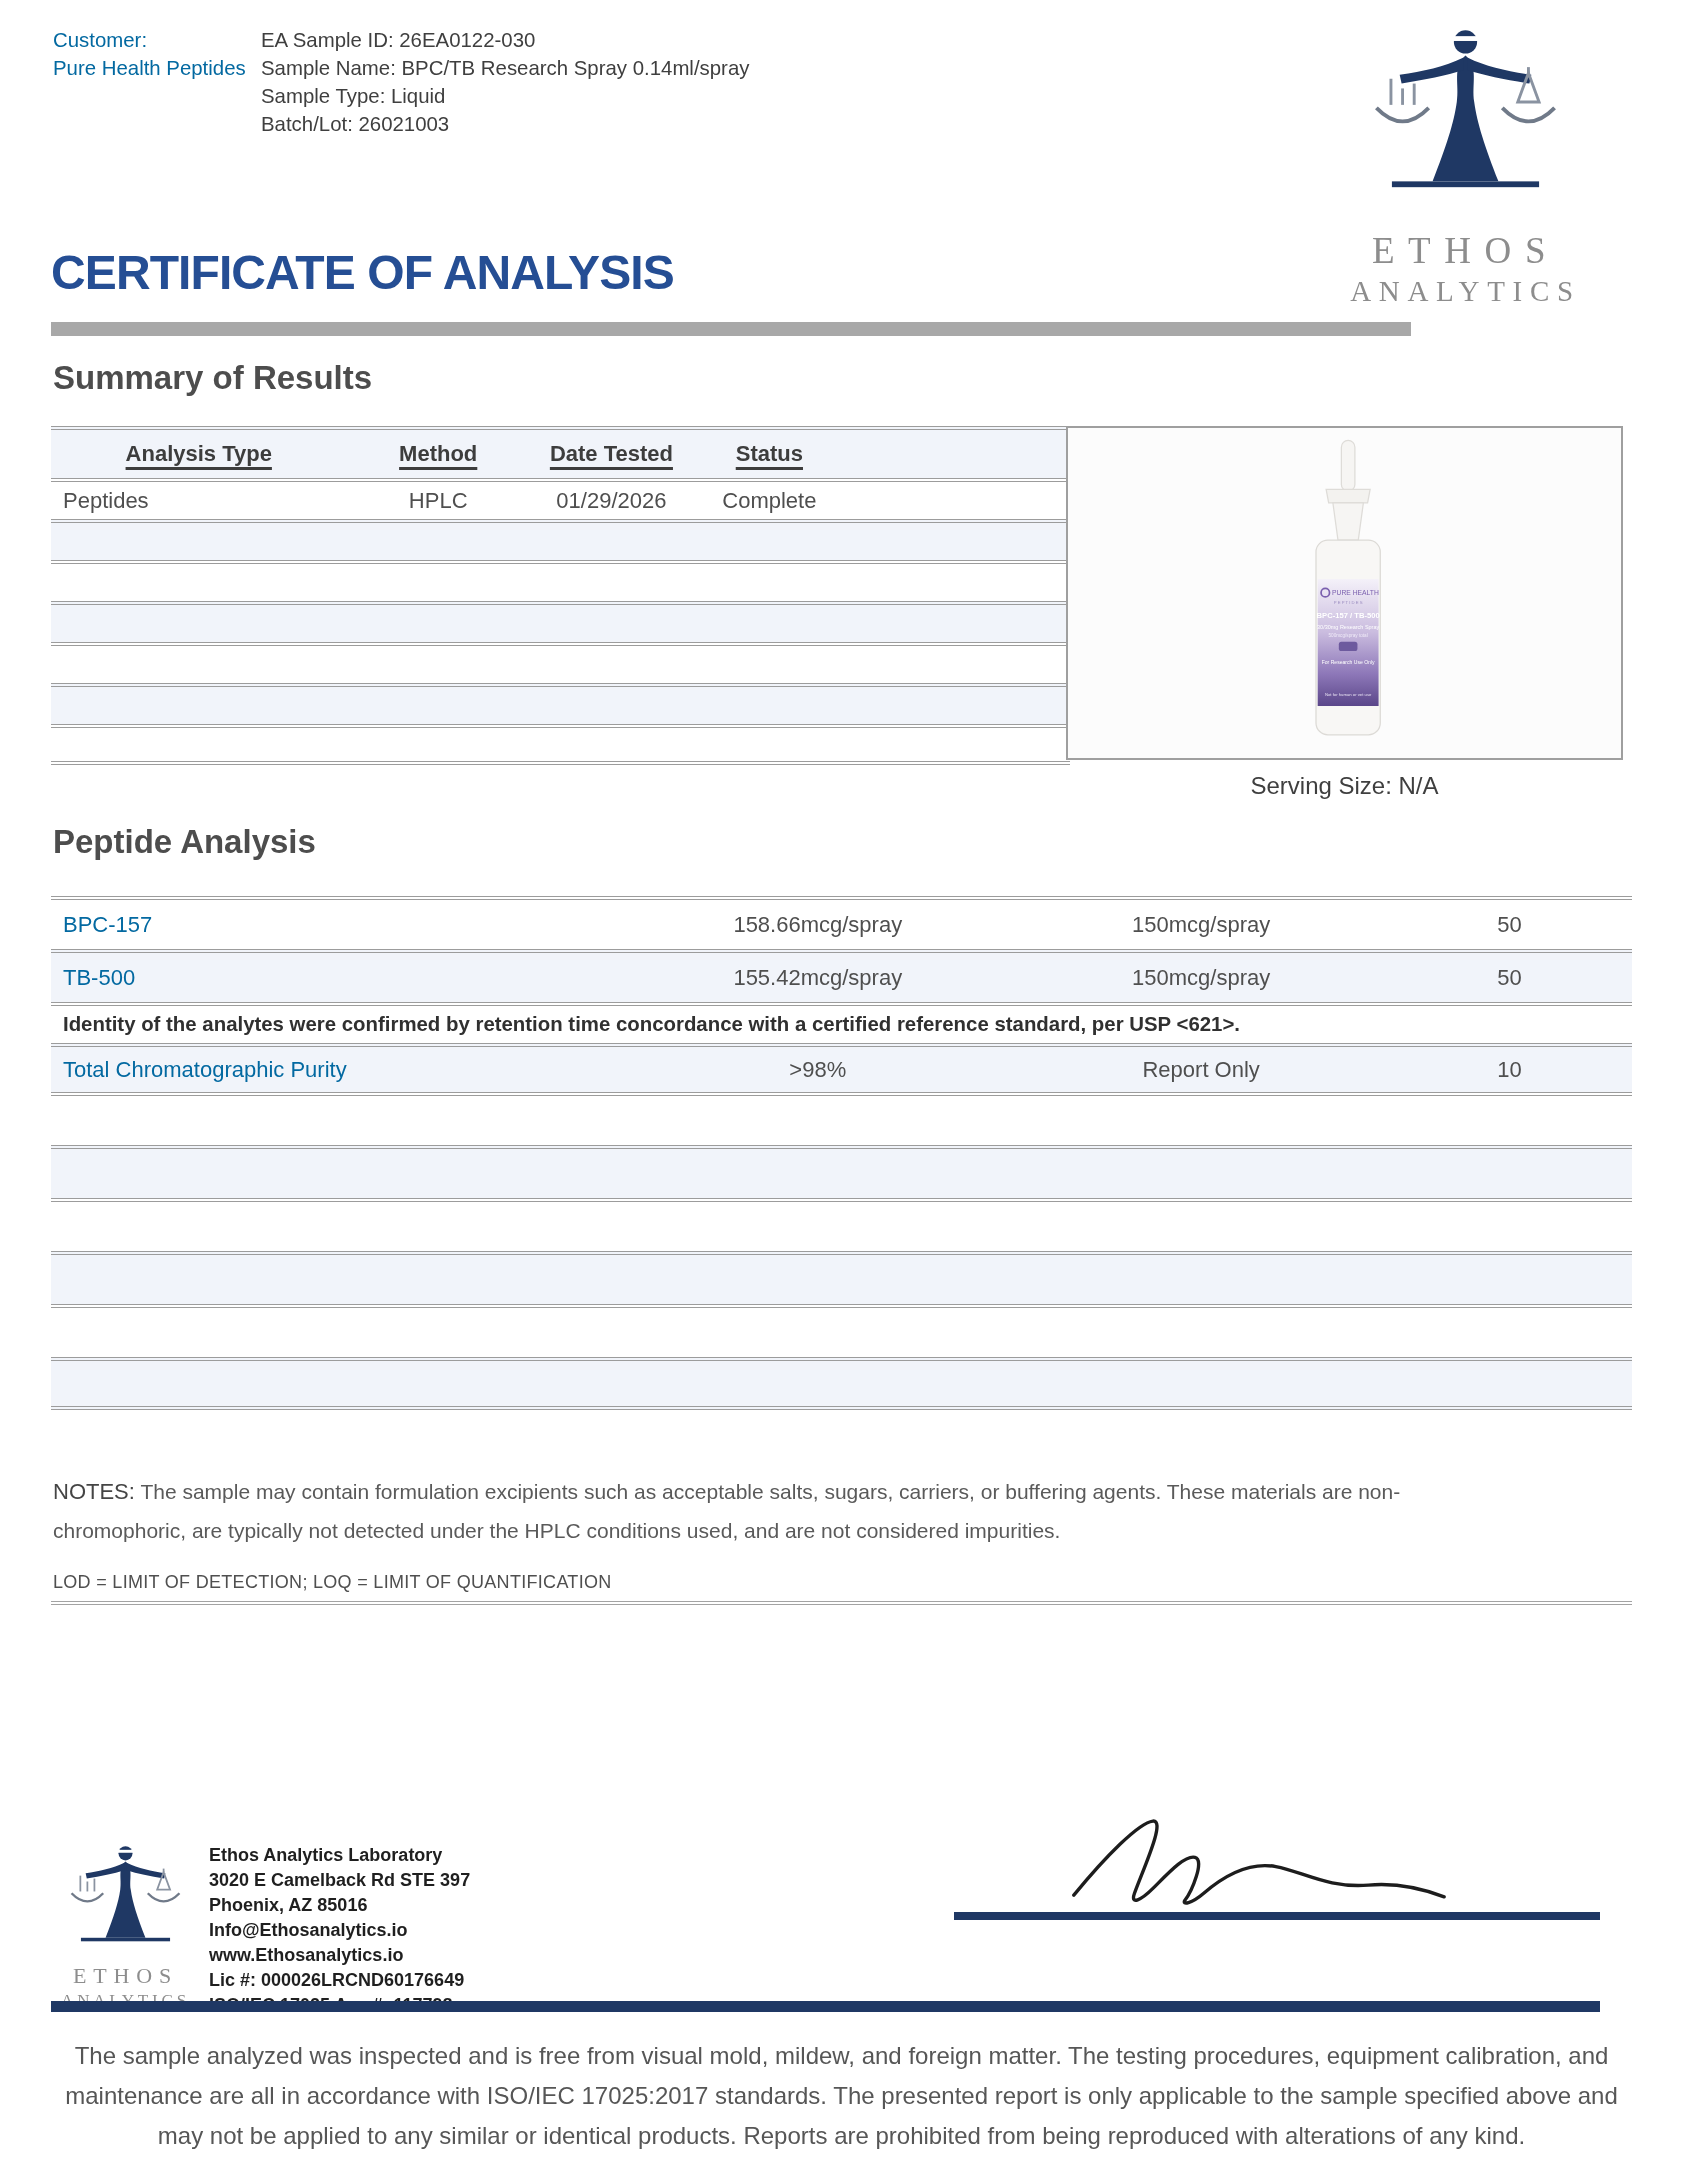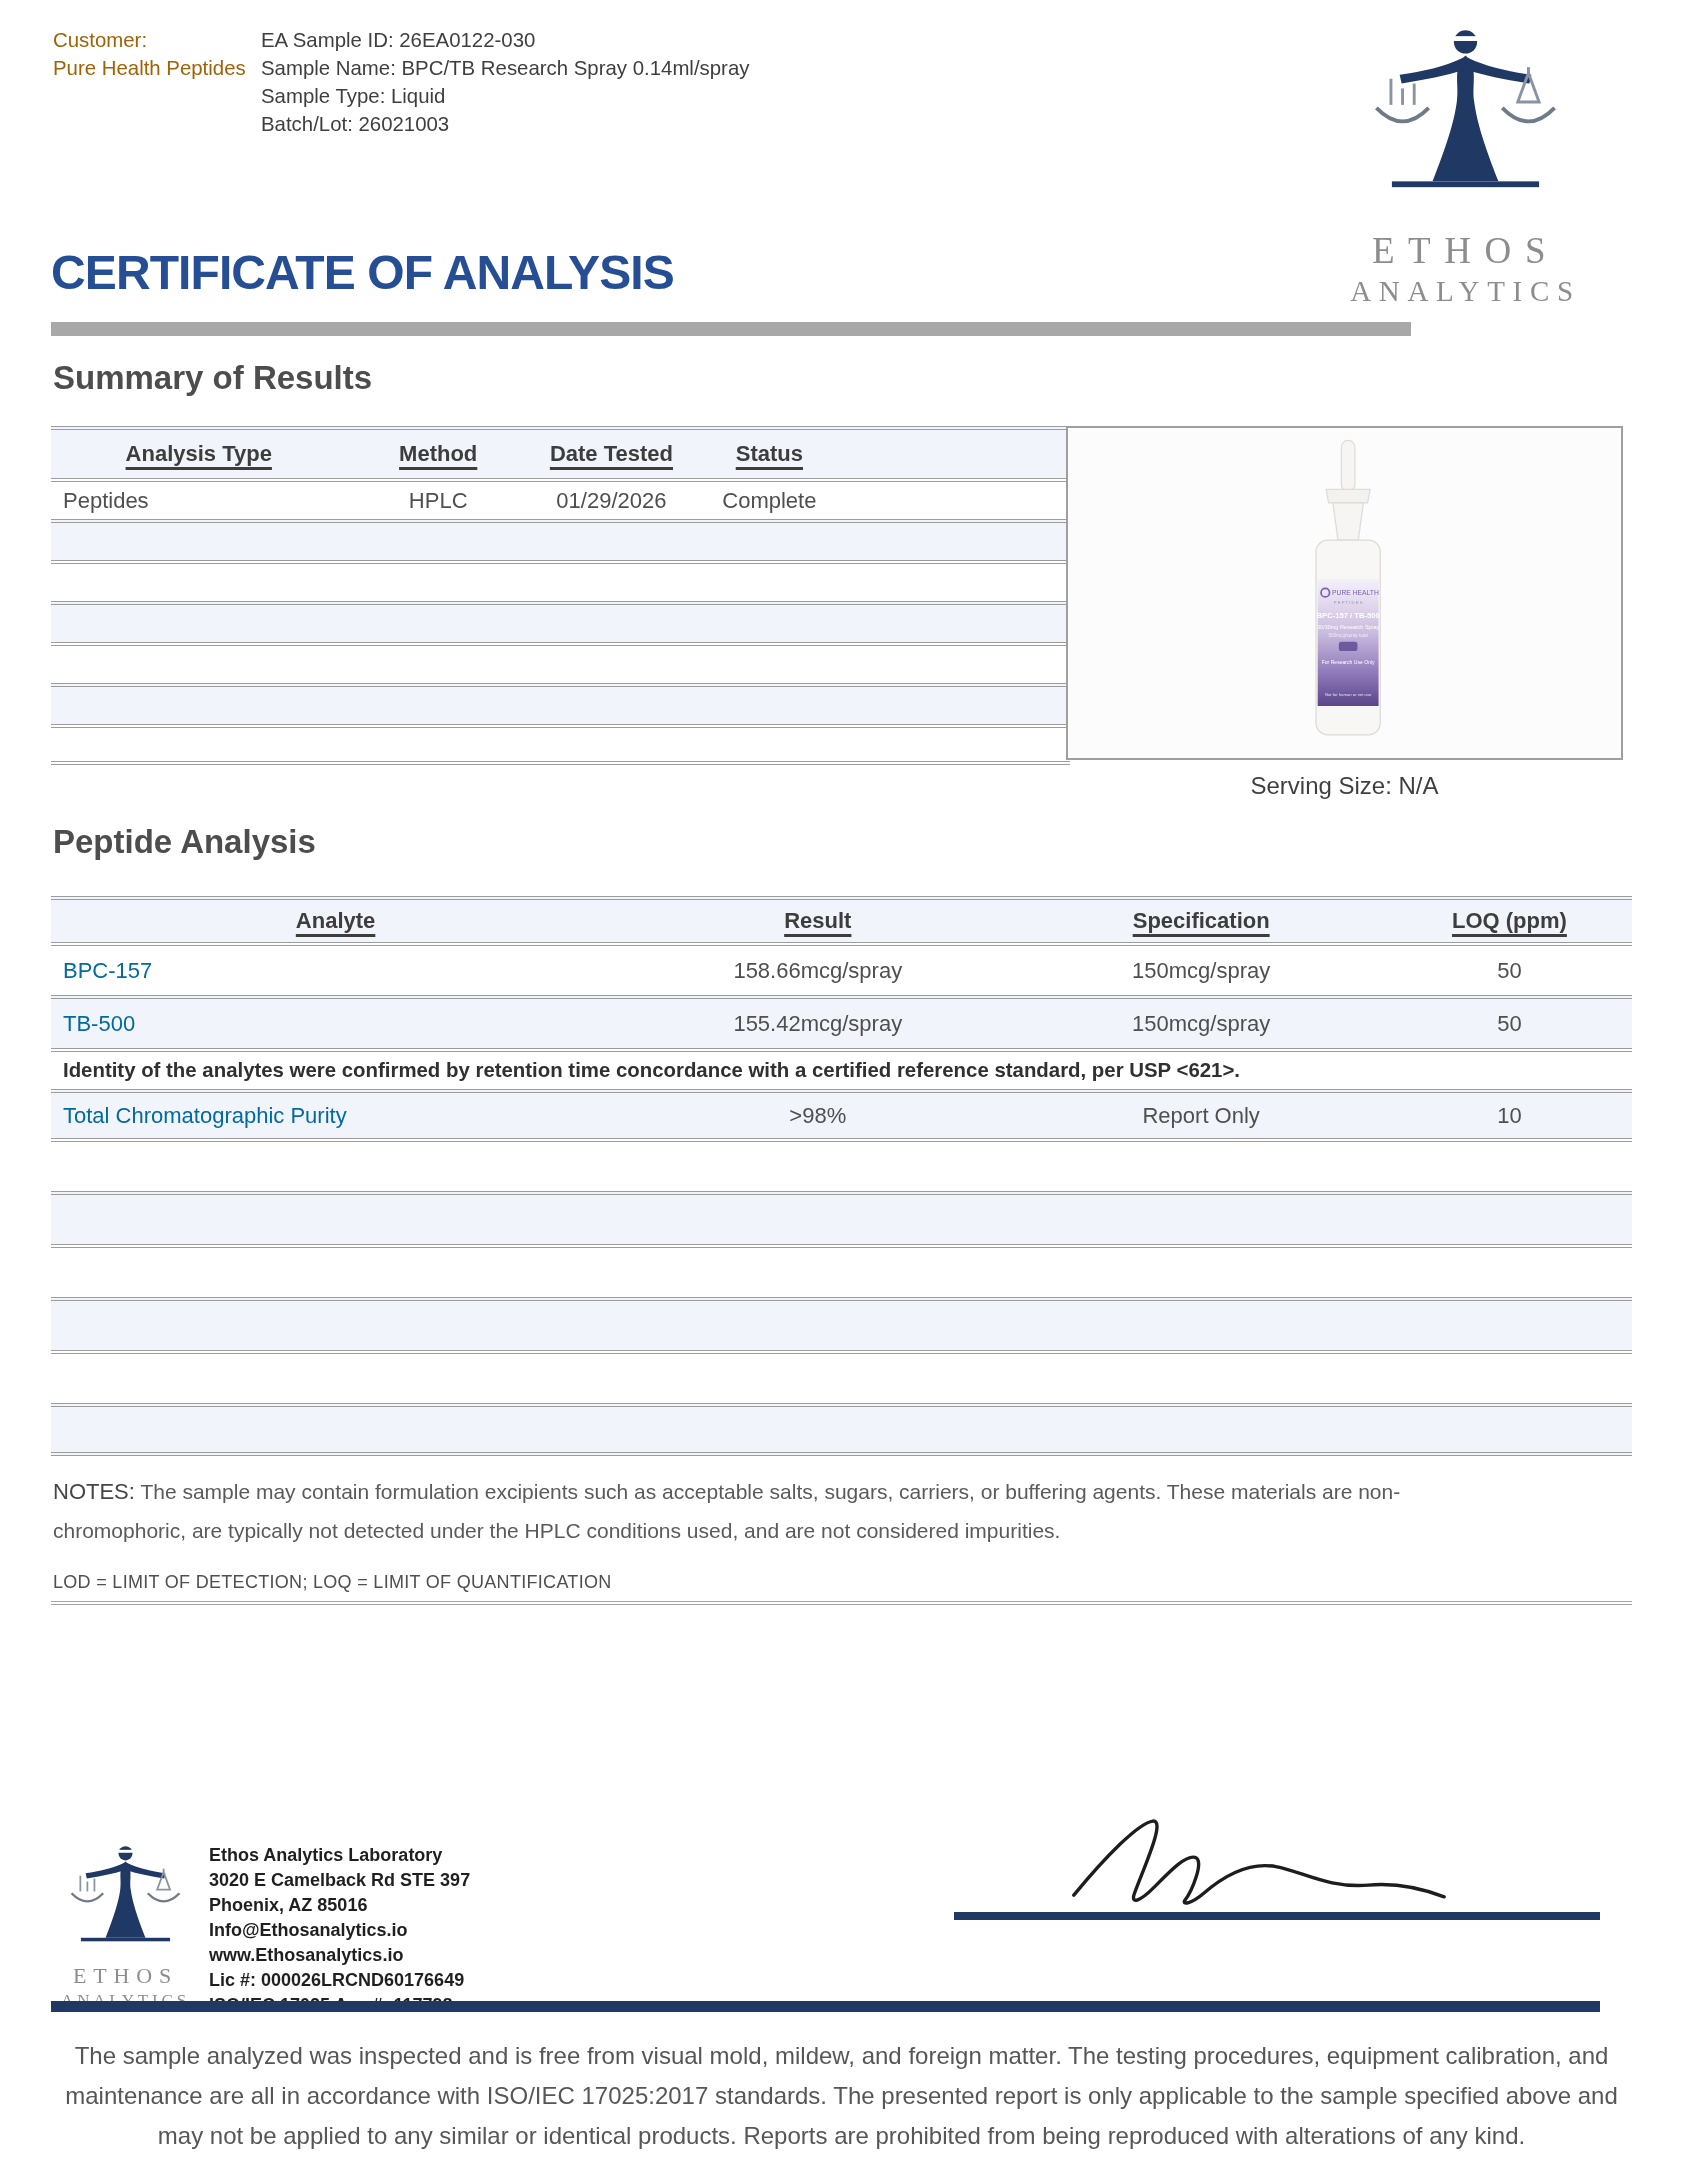--- a/index.html
+++ b/index.html
@@ -2,21 +2,21 @@
 <html style="font-size:13.6px"><head>
 <meta charset="utf-8">
 <style>
   * { margin:0; padding:0; box-sizing:border-box; }
   body { background:#ffffff; }
   .page {
     position:relative; width:1685px; height:2181px; background:#ffffff;
     font-family:"Liberation Sans", sans-serif; color:#404040; overflow:hidden;
   }
   
-  .hdr-left { position:absolute; top:25.6px; left:53px; font-size:20.4px; line-height:28px; color:#a16207; }
+  .hdr-left { position:absolute; top:25.6px; left:53px; font-size:20.4px; line-height:28px; color:#0369a1; }
   .hdr-mid  { position:absolute; top:25.6px; left:261px; font-size:20.4px; line-height:28px; color:#3f3f3f; }
   
   .logo-block { text-align:center; color:#8d8d8d; font-family:"Liberation Serif", serif; }
   .logo-top { position:absolute; top:10.2px; left:1261px; width:409px; }
   .logo-top svg { width:213px; height:213px; }
   .logo-top .lg1 { font-size:37px; letter-spacing:13.6px; margin-top:1.7px; }
   .logo-top .lg2 { font-size:29px; letter-spacing:7.7px; margin-top:3.4px; }
   
   .coa-title { position:absolute; top:245px; left:51px; font-size:48px; font-weight:bold; letter-spacing:-0.9px; color:#254e94; }
   .gray-bar { position:absolute; top:322px; left:51px; width:1360px; height:13.6px; background:#a8a8a8; }
@@ -161,26 +161,20 @@
       <rect x="79" y="242" width="22" height="11" rx="3" fill="#6d5a9e"></rect>
       <text x="90" y="268" font-size="6" fill="#ffffff" text-anchor="middle" font-family="Liberation Sans, sans-serif">For Research Use Only</text>
       <text x="90" y="306" font-size="5" fill="#e8e2f3" text-anchor="middle" font-family="Liberation Sans, sans-serif">Not for human or vet use</text>
     </svg>
   </div>
   <div class="serving">Serving Size: N/A</div>
 
   <div class="section-heading pep-heading">Peptide Analysis</div>
 
   <div class="tbl pep-tbl">
-    <div class="row head lav">
-      <div class="cell"><span class="colhead">Analyte</span></div>
-      <div class="cell"><span class="colhead">Result</span></div>
-      <div class="cell"><span class="colhead">Specification</span></div>
-      <div class="cell"><span class="colhead">LOQ (ppm)</span></div>
-    </div>
     <div class="row">
       <div class="cell left bold-cell">BPC-157</div>
       <div class="cell">158.66mcg/spray</div>
       <div class="cell">150mcg/spray</div>
       <div class="cell">50</div>
     </div>
     <div class="row lav">
       <div class="cell left bold-cell">TB-500</div>
       <div class="cell">155.42mcg/spray</div>
       <div class="cell">150mcg/spray</div>

